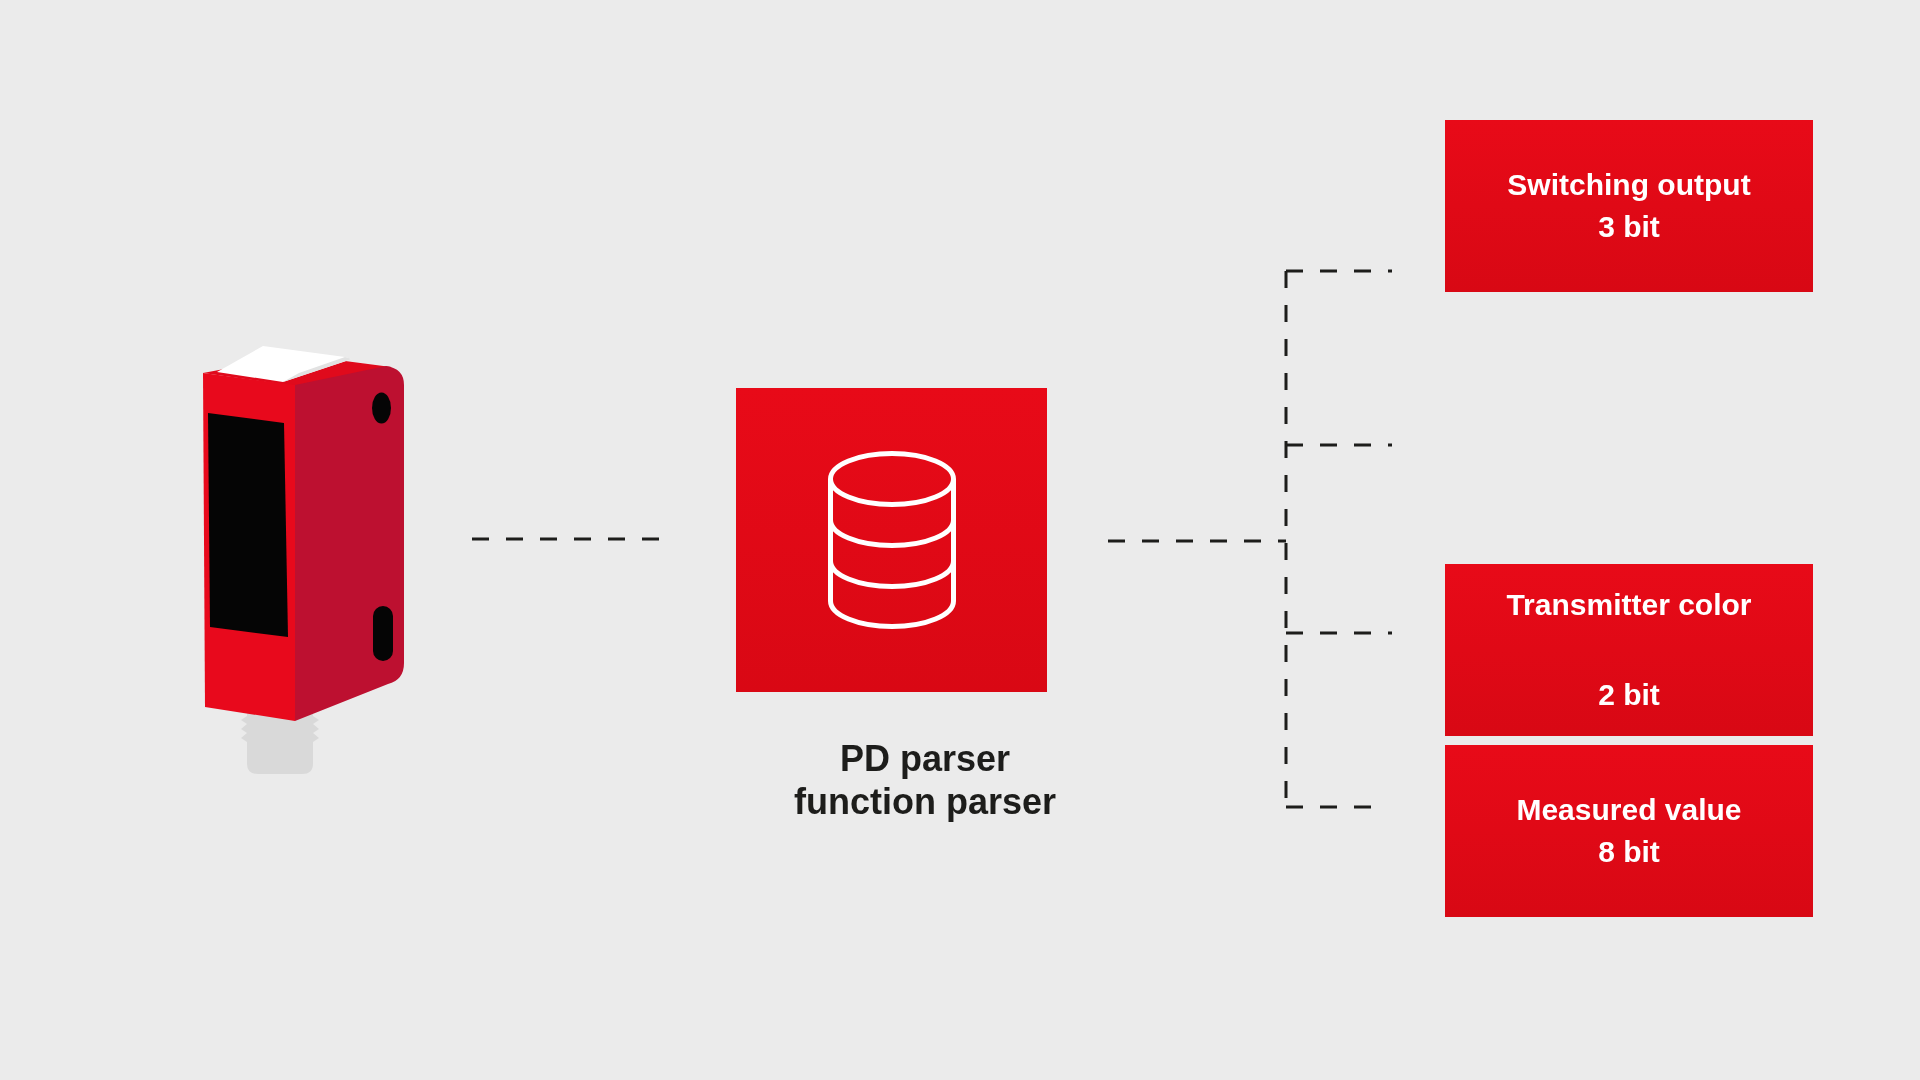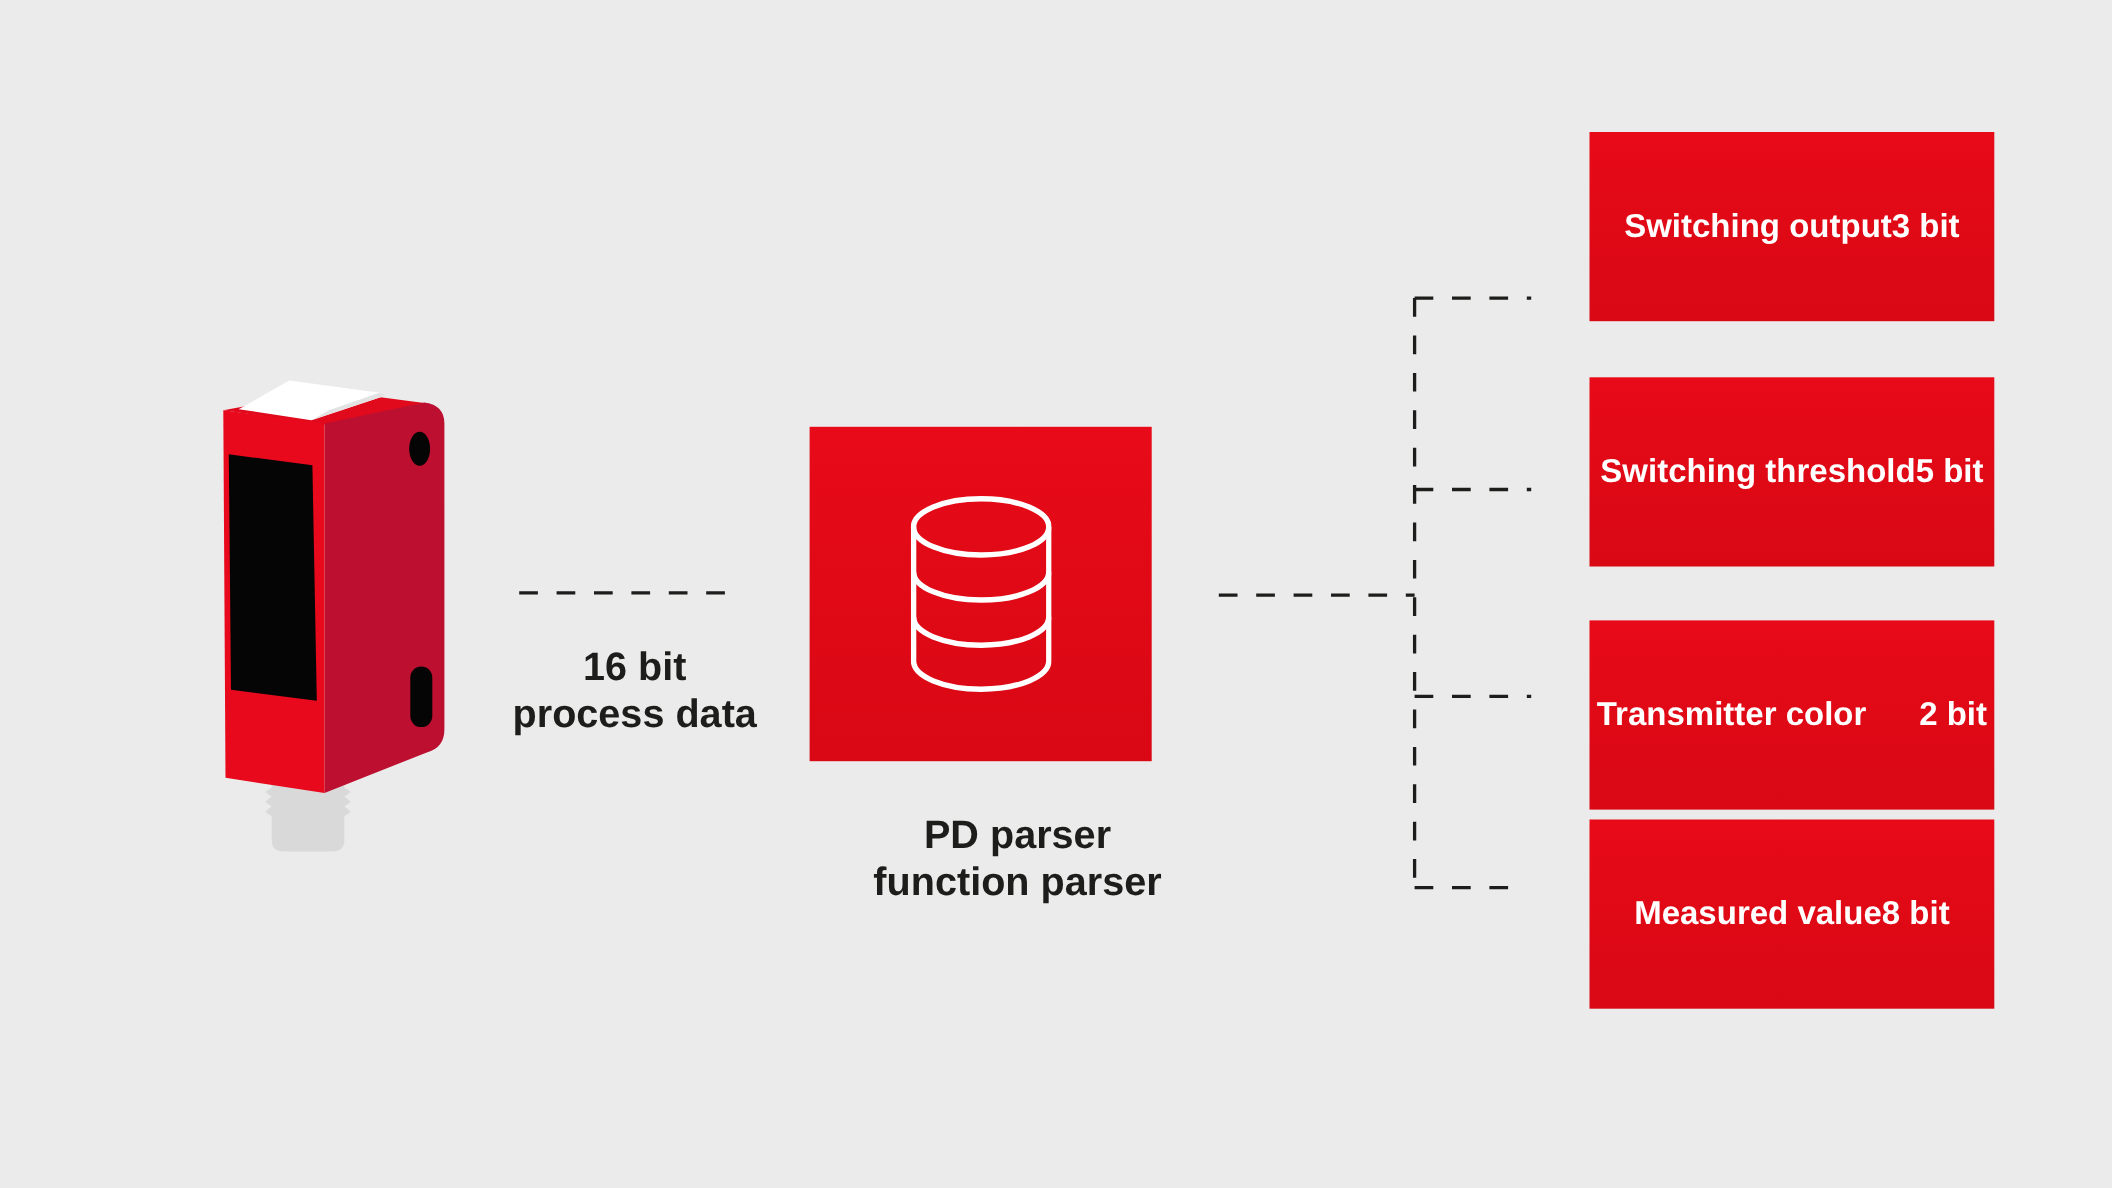--- a/index.html
+++ b/index.html
@@ -33,21 +33,21 @@
     background:linear-gradient(180deg,#e80a18 0%,#d90814 100%);
     display:flex;align-items:center;justify-content:center;
   }
   .db-icon{width:128px;height:178px;}
   .db-icon path,.db-icon ellipse{stroke:#ffffff;stroke-width:5;fill:none;}
 
   
   .output-box{
     position:absolute;left:1445px;width:368px;height:172px;
     background:linear-gradient(180deg,#e80a18 0%,#d80814 100%);
-    color:#ffffff;display:flex;flex-direction:row;
+    color:#ffffff;display:flex;flex-direction:column;
     align-items:center;justify-content:center;text-align:center;
     font-weight:bold;font-size:30px;line-height:42px;
   }
   #output-box-0{top:120px;}
   #output-box-1{top:343px;}
   #output-box-2{top:564px;gap:48px;}
   #output-box-3{top:745px;}
 </style>
 </head>
 <body>
@@ -76,24 +76,20 @@
 
     <polygon points="22,32 68,6 150,17 157,19 88,42" fill="#ffffff"></polygon>
     <polygon points="150,17 157,19 88,42 104,33" fill="#e2e2e2"></polygon>
 
     <polygon points="13,73 89,83 93,297 15,287" fill="#050505"></polygon>
 
     <ellipse cx="186.5" cy="68" rx="9.5" ry="15.5" fill="#050505"></ellipse>
     <rect x="178" y="266" width="20" height="55" rx="10" fill="#050505"></rect>
   </svg>
 
-  <div class="label" id="input-label">
-    <span>16 bit</span>
-    <span>process data</span>
-  </div>
 
   <div class="parser-block">
     <svg class="db-icon" viewBox="0 0 128 178">
       <ellipse cx="64" cy="28" rx="61.5" ry="25.5"></ellipse>
       <path d="M2.5,28 V150"></path>
       <path d="M125.5,28 V150"></path>
       <path d="M2.5,69 A61.5,25.5 0 0 0 125.5,69"></path>
       <path d="M2.5,110 A61.5,25.5 0 0 0 125.5,110"></path>
       <path d="M2.5,150 A61.5,25.5 0 0 0 125.5,150"></path>
     </svg>
@@ -101,24 +97,20 @@
 
   <div class="label" id="parser-label">
     <span>PD parser</span>
     <span>function parser</span>
   </div>
 
   <div class="output-box" id="output-box-0">
     <span>Switching output</span>
     <span>3 bit</span>
   </div>
-  <div class="output-box" id="output-box-1">
-    <span>Switching threshold</span>
-    <span>5 bit</span>
-  </div>
   <div class="output-box" id="output-box-2">
     <span>Transmitter color</span>
     <span>2 bit</span>
   </div>
   <div class="output-box" id="output-box-3">
     <span>Measured value</span>
     <span>8 bit</span>
   </div>
 
 </div>

